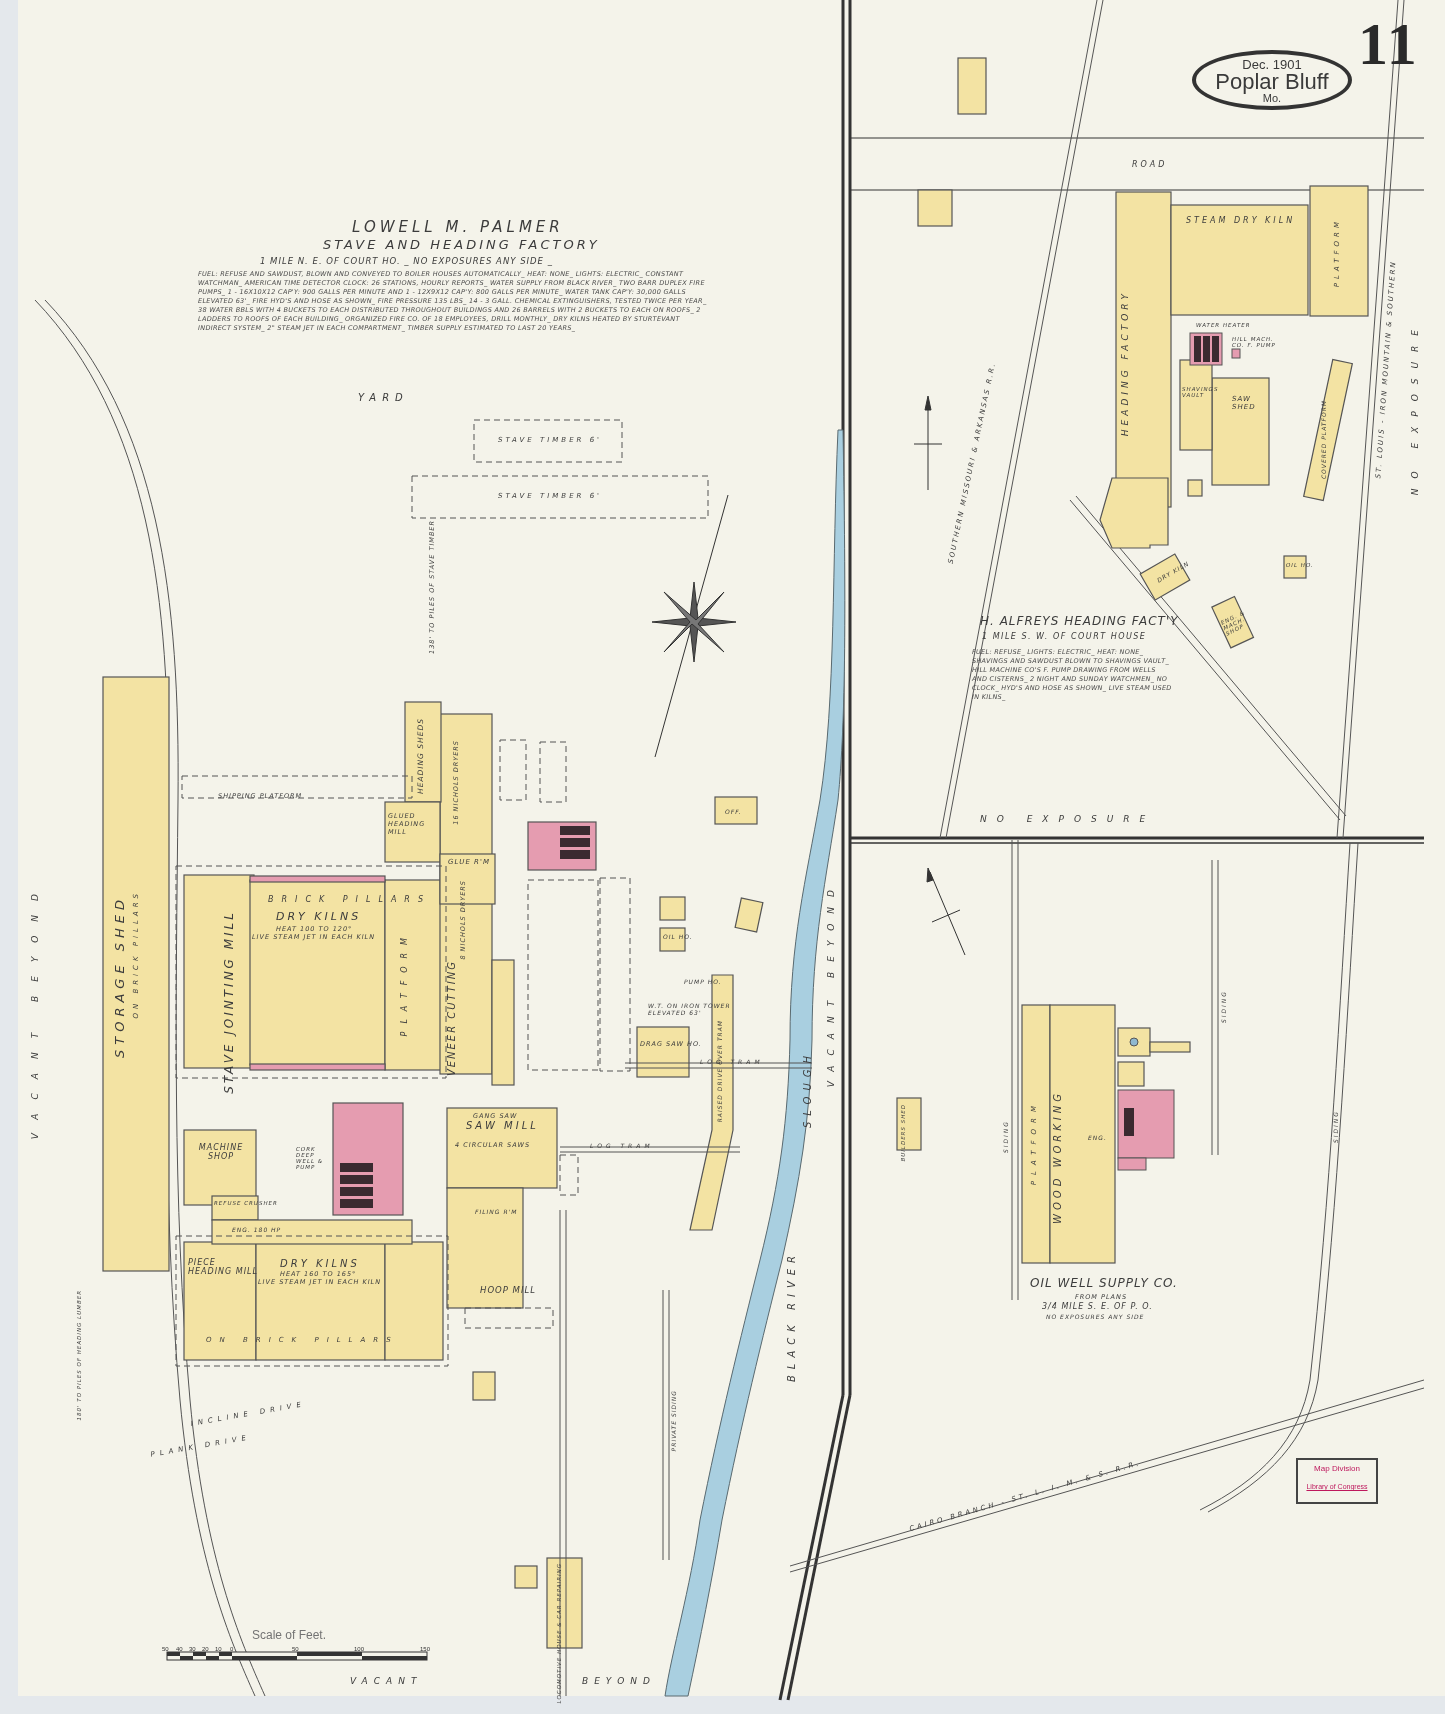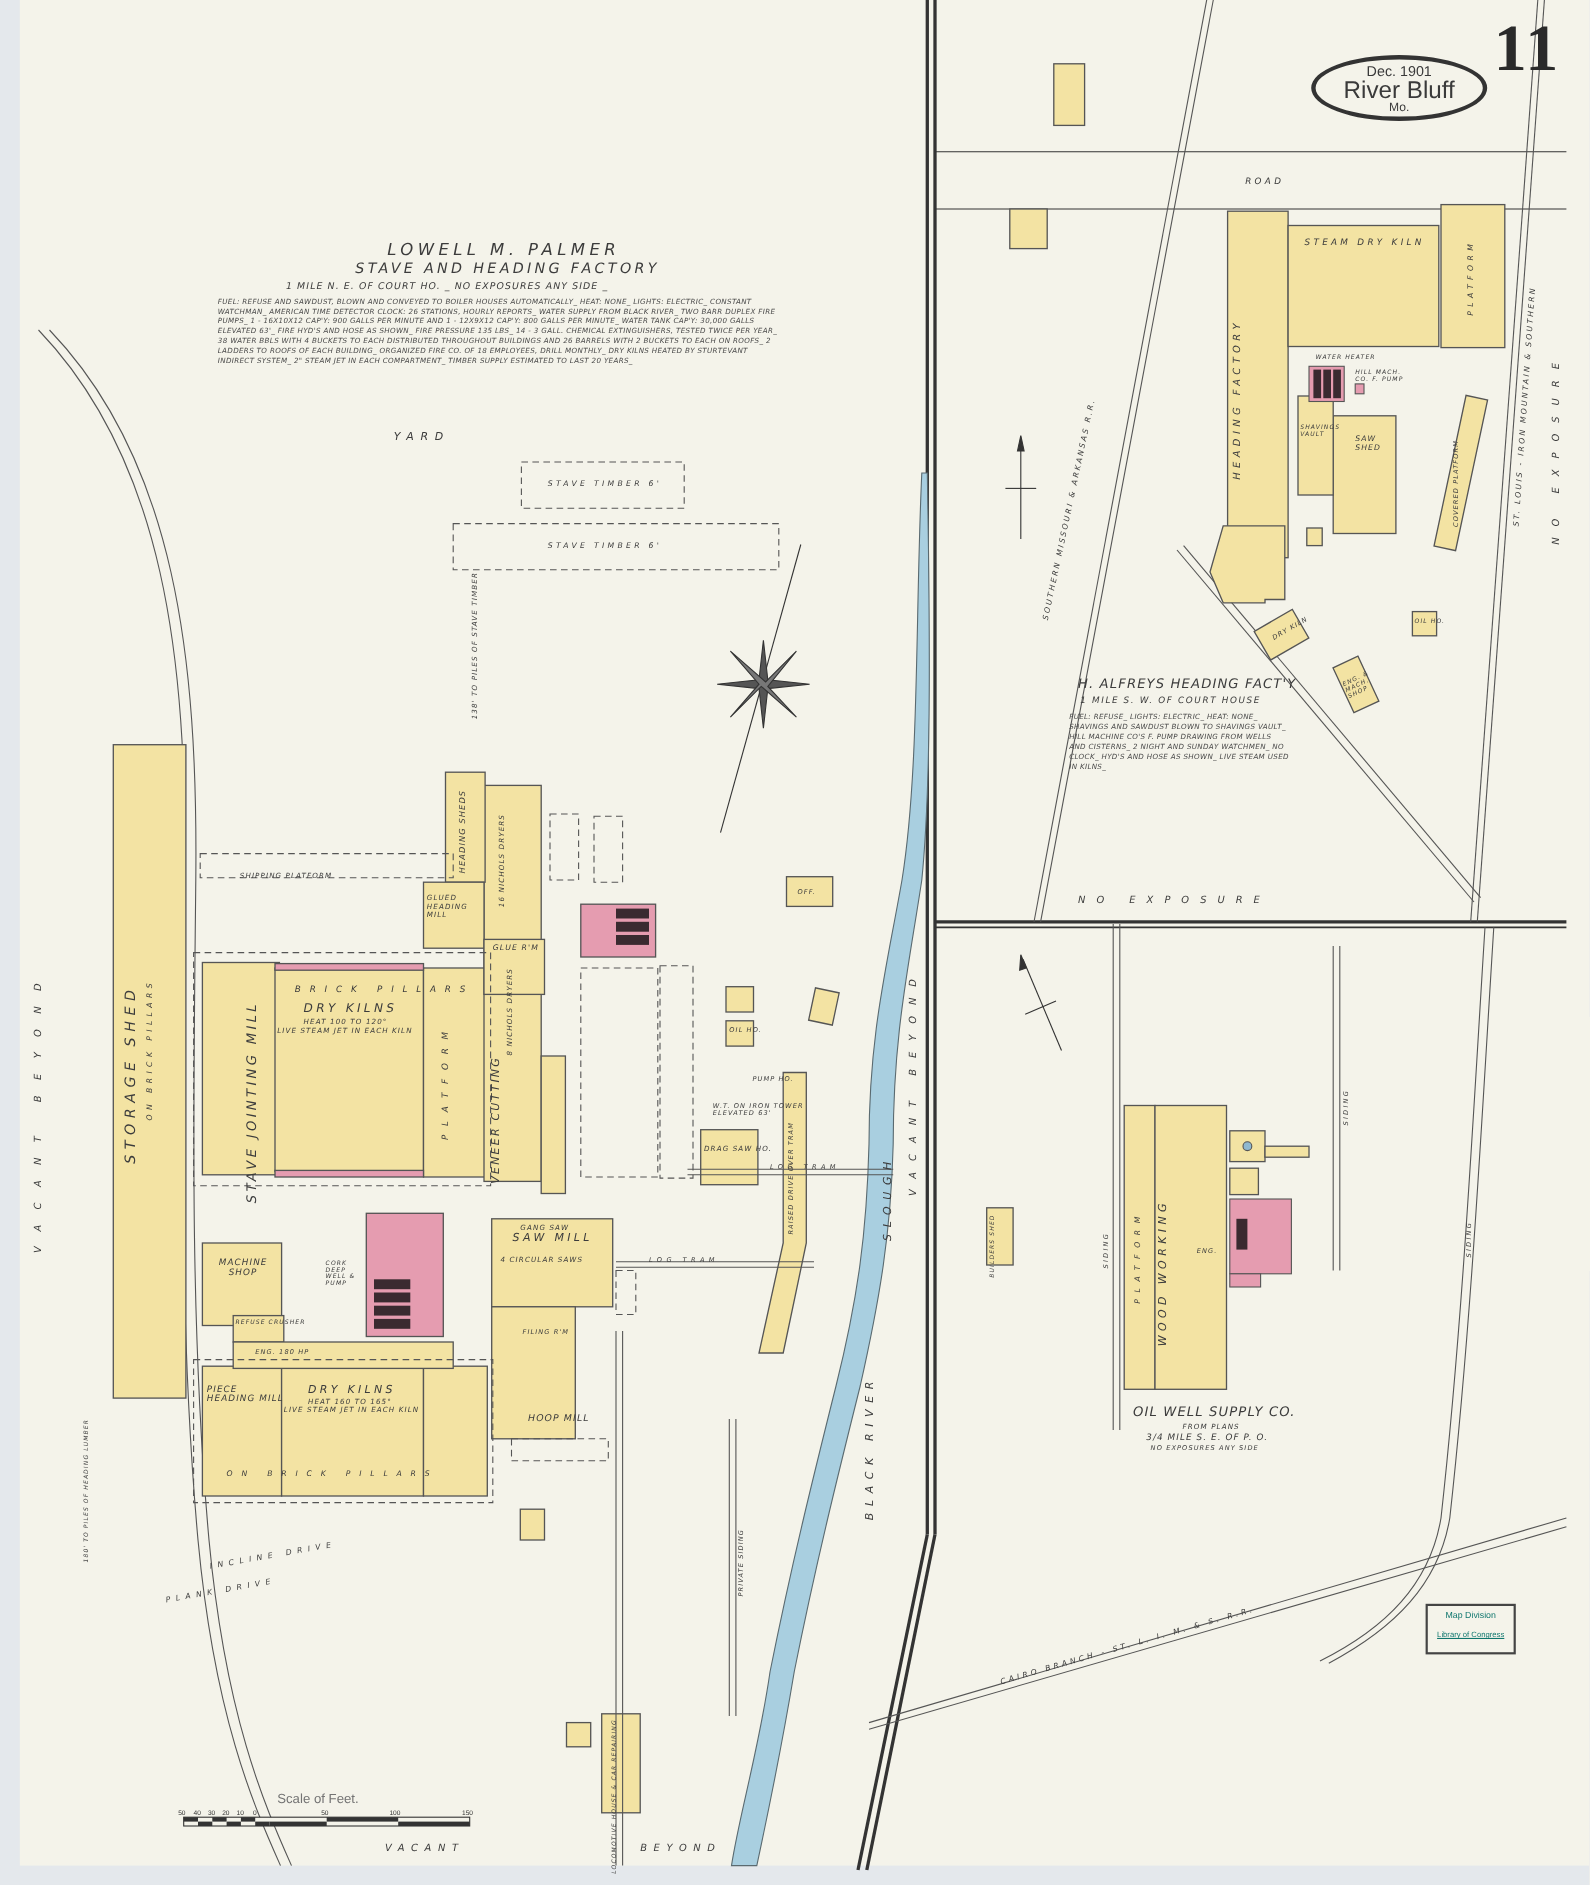--- a/index.html
+++ b/index.html
@@ -15,21 +15,21 @@
   .title-oval { position: absolute; left: 1192px; top: 50px; width: 152px; height: 52px; border: 4px solid #333;
                 border-radius: 50%; text-align: center; font-family: "Liberation Sans", sans-serif; background: #f4f3ea; }
   .title-oval .d { font-size: 13px; margin-top: 3px; letter-spacing: 0; }
   .title-oval .c { font-size: 22px; line-height: 20px; letter-spacing: 0; }
   .title-oval .s { font-size: 11px; }
   .sheetno { position: absolute; left: 1358px; top: 10px; font-family: "Liberation Serif", serif; font-size: 60px;
              font-weight: bold; color: #2a2a2a; letter-spacing: 2px; }
   .scale-title { position: absolute; left: 252px; top: 1628px; font-family: "Liberation Sans", sans-serif; font-size: 12px; color: #737373; }
   .tick { position: absolute; top: 1646px; font-family: "Liberation Sans", sans-serif; font-size: 6px; color: #333; }
   .stamp { position: absolute; left: 1296px; top: 1458px; width: 78px; height: 42px; border: 2px solid #444;
-           font-family: "Liberation Sans", sans-serif; text-align: center; color: #0f766e; }
+           font-family: "Liberation Sans", sans-serif; text-align: center; color: #be185d; }
   .stamp .a { font-size: 8px; margin-top: 4px; }
   .stamp .b { font-size: 7px; margin-top: 10px; text-decoration: underline; }
 </style>
 </head>
 <body>
 
 <div class="sheet"></div>
 
 <svg class="map" width="1445" height="1714" viewBox="0 0 1445 1714">
 
@@ -210,21 +210,21 @@
     <rect x="206" y="1656" width="13" height="4" fill="#333"></rect>
     <rect x="232" y="1656" width="13" height="4" fill="#333"></rect>
     <rect x="297" y="1652" width="65" height="4" fill="#333"></rect>
     <rect x="245" y="1656" width="52" height="4" fill="#333"></rect>
     <rect x="362" y="1656" width="65" height="4" fill="#333"></rect>
   </g>
 </svg>
 
 <div class="title-oval">
   <div class="d">Dec. 1901</div>
-  <div class="c">River Bluff</div>
+  <div class="c">Poplar Bluff</div>
   <div class="s">Mo.</div>
 </div>
 <div class="sheetno">11</div>
 
 <div class="lbl" style="left:352px;top:218px;font-size:15px;letter-spacing:4px;">Lowell M. Palmer</div>
 <div class="lbl" style="left:323px;top:237px;font-size:13px;letter-spacing:3px;">Stave and Heading Factory</div>
 <div class="lbl" style="left:260px;top:256px;font-size:8.5px;">1 Mile N. E. of Court Ho. _ No Exposures Any Side _</div>
 <div class="para" style="left:198px;top:270px;width:510px;">Fuel: Refuse and sawdust, blown and conveyed to boiler houses automatically_ Heat: None_ Lights: Electric_ Constant watchman_ American time detector clock: 26 stations, hourly reports_ Water supply from Black River_ Two Barr Duplex fire pumps_ 1 - 16x10x12 cap'y: 900 galls per minute and 1 - 12x9x12 cap'y: 800 galls per minute_ Water tank cap'y: 30,000 galls elevated 63'_ Fire hyd's and hose as shown_ Fire pressure 135 lbs_ 14 - 3 gall. chemical extinguishers, tested twice per year_ 38 water bbls with 4 buckets to each distributed throughout buildings and 26 barrels with 2 buckets to each on roofs_ 2 ladders to roofs of each building_ Organized fire co. of 18 employees, drill monthly_ Dry kilns heated by Sturtevant indirect system_ 2" steam jet in each compartment_ Timber supply estimated to last 20 years_</div>
 
 <div class="lbl" style="left:358px;top:392px;font-size:10px;letter-spacing:6px;">Yard</div>

